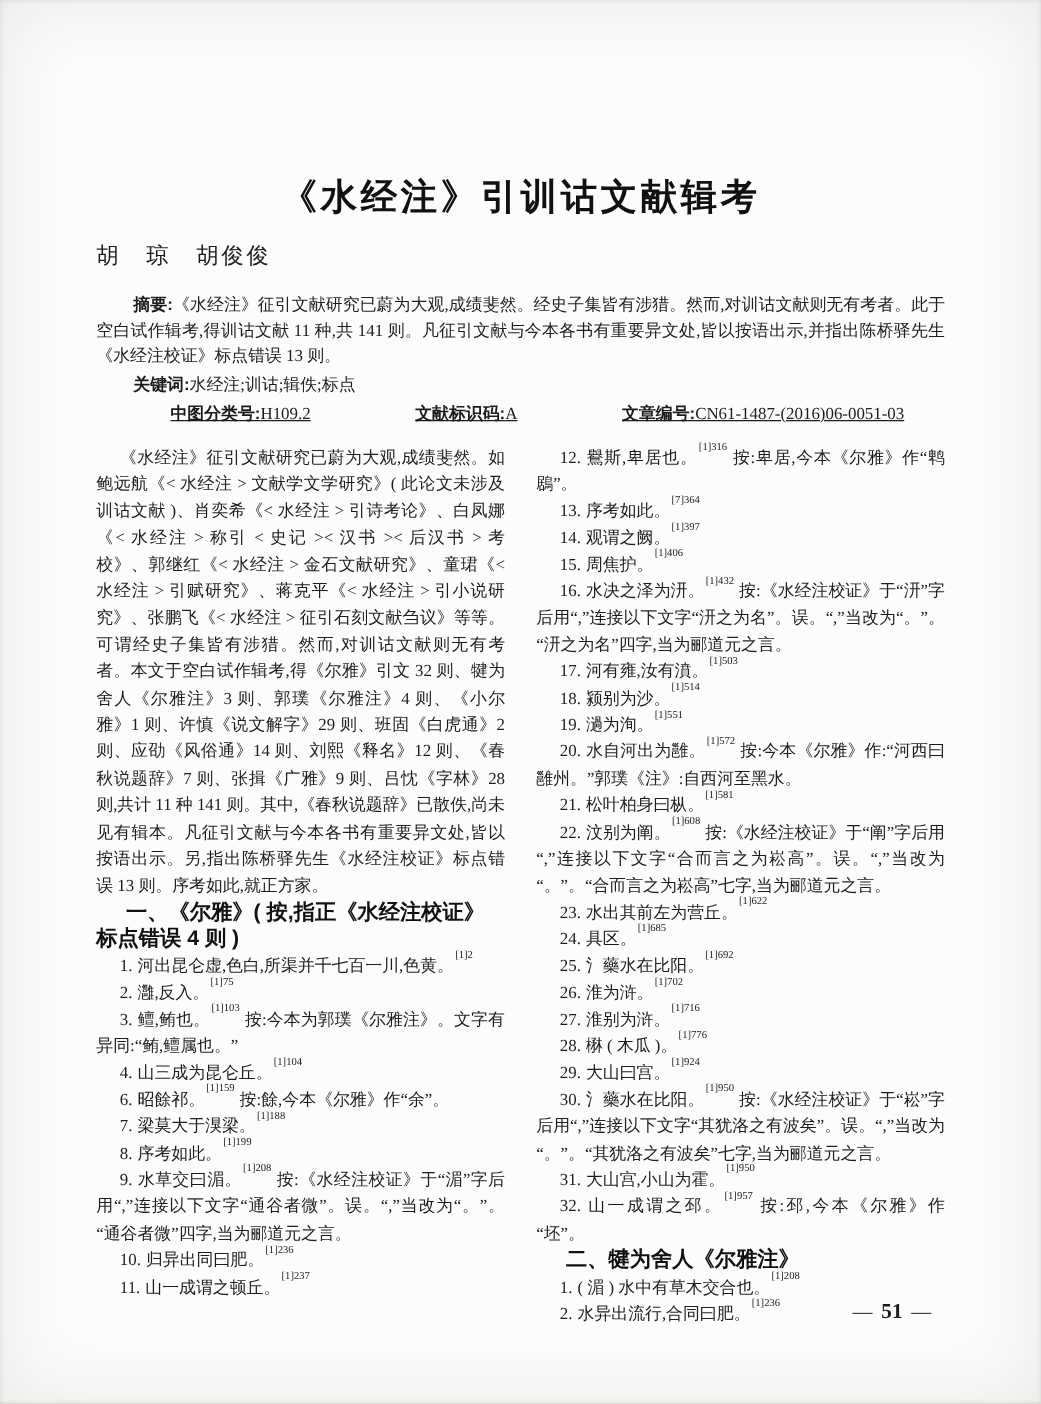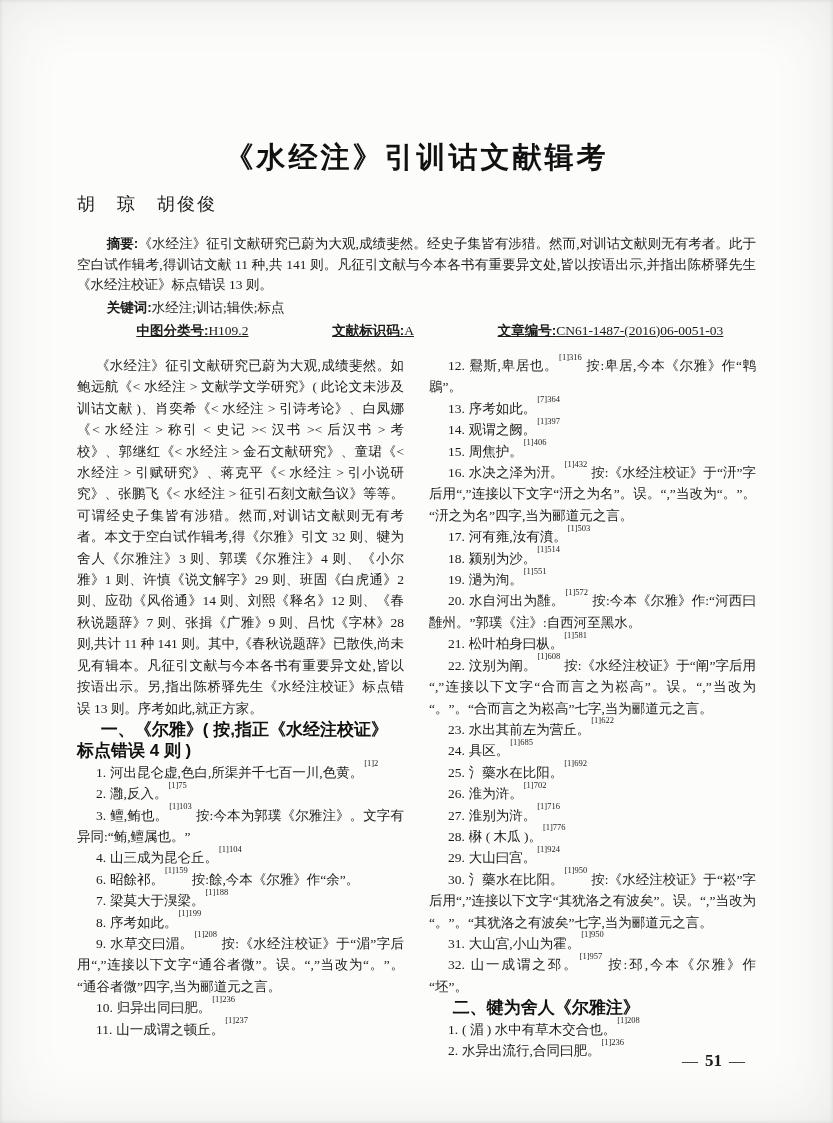--- a/index.html
+++ b/index.html
@@ -62,21 +62,21 @@
   p.item { margin:0; text-indent:1.4em; }
   p.item .num { margin-right:4px; }
   sup.ref {
     font-size:8.5px; line-height:0;
     position:relative; top:-5px;
     margin:0 2px 0 1px;
     letter-spacing:0;
   }
   span.note { margin-left:2px; }
   .pagenum {
-    position:absolute; right:88px; bottom:52px;
+    position:absolute; right:88px; bottom:64px;
     font-size:16px;
   }
   .pagenum b { font-size:17px; margin:0 7px; }
 </style>
 </head>
 <body>
 
 <div class="page">
   <div class="content">
 

